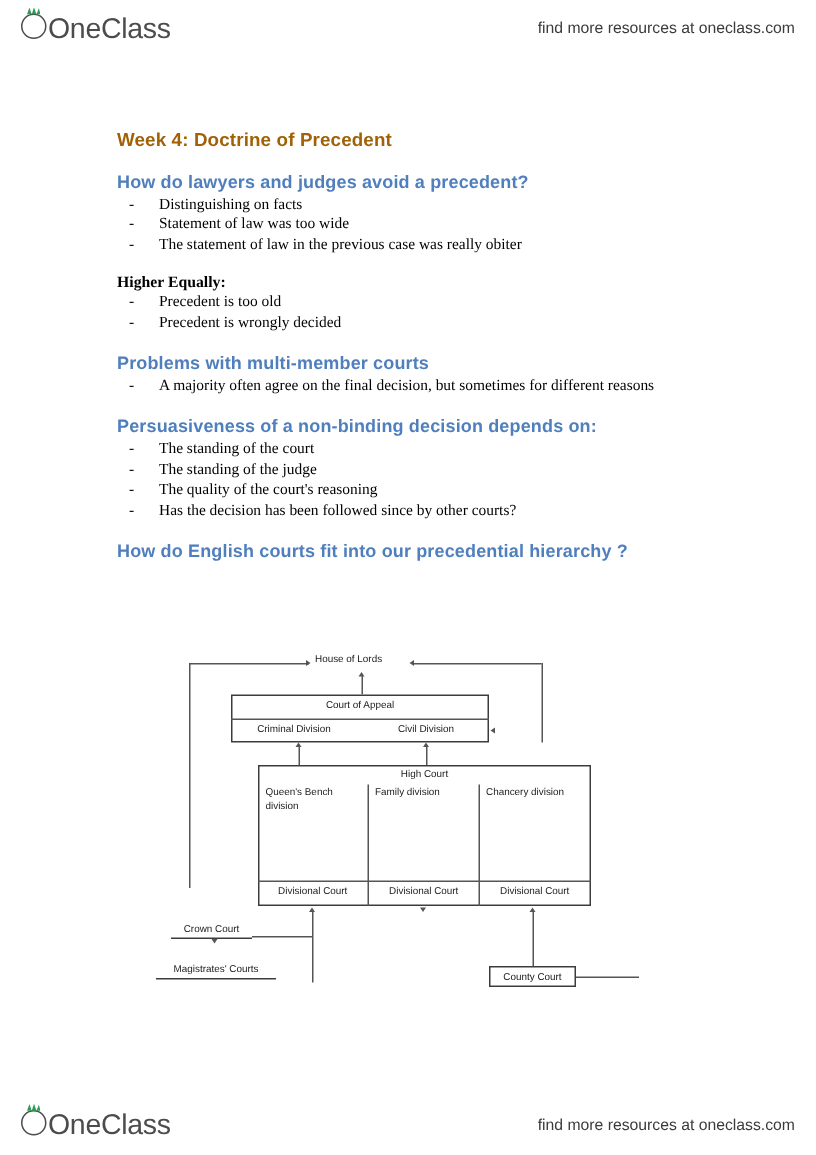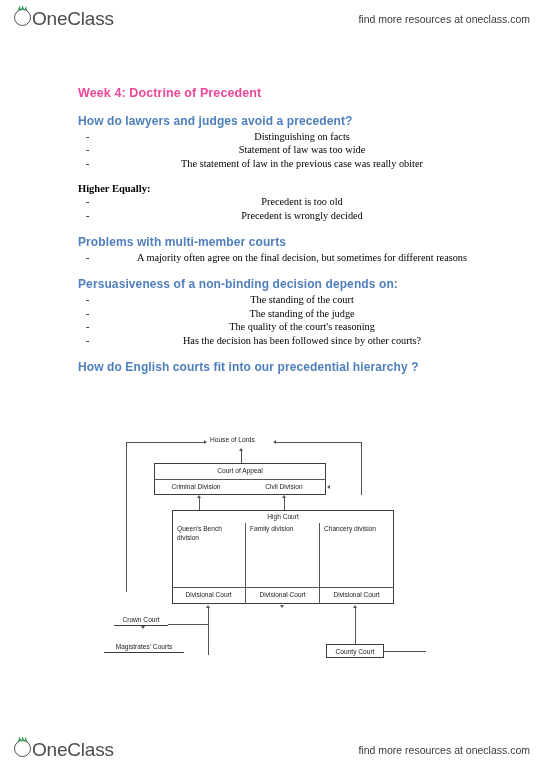--- a/index.html
+++ b/index.html
@@ -73,21 +73,21 @@
     position: absolute;
     left: 78px;
     top: 86px;
     width: 420px;
   }
 
   .doc-title {
     font-family: "Liberation Sans", sans-serif;
     font-size: 12.5px;
     font-weight: bold;
-    color: #ec4899;
+    color: #a16207;
     margin: 0 0 14px 0;
     letter-spacing: 0.1px;
   }
 
   .blue-head {
     font-family: "Liberation Sans", sans-serif;
     font-size: 12px;
     font-weight: bold;
     color: #4f7fbd;
     margin: 0 0 2px 0;
@@ -99,21 +99,20 @@
     font-size: 10.5px;
     font-weight: bold;
     color: #000;
     margin: 0 0 1px 0;
   }
 
   ul.dash-list {
     list-style: none;
     margin: 0;
     padding: 0;
-    text-align: center;
   }
   ul.dash-list li {
     position: relative;
     font-family: "Liberation Serif", serif;
     font-size: 10.3px;
     color: #000;
     line-height: 13.4px;
     padding-left: 28px;
     margin: 0;
   }

